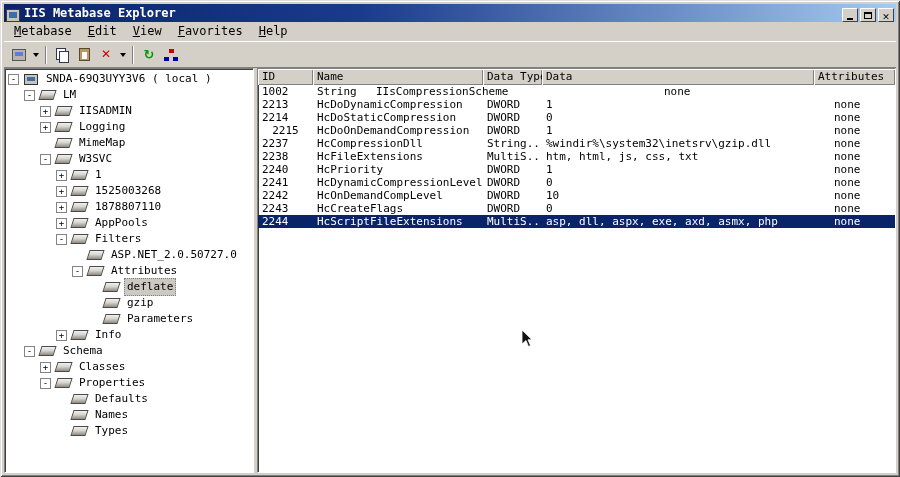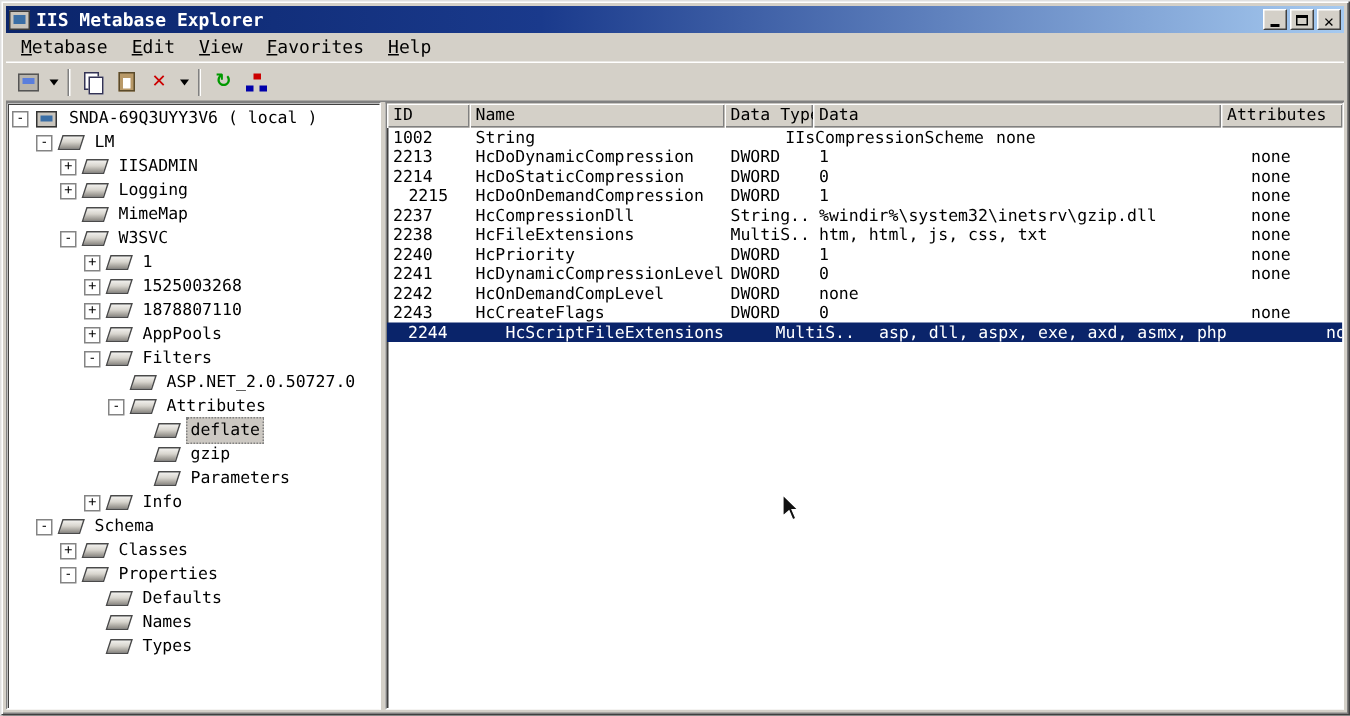--- a/index.html
+++ b/index.html
@@ -9,21 +9,21 @@
   .window {
     position:relative; width:900px; height:477px; background:#d4d0c8;
     box-shadow: inset 1px 1px 0 #dfdfdf, inset -1px -1px 0 #404040,
                 inset 2px 2px 0 #fff, inset -2px -2px 0 #808080;
     padding:4px; overflow:hidden;
   }
 
   
   .titlebar {
     height:18px; background:linear-gradient(90deg,#0a246a 0%,#1a3a8c 40%,#a6caf0 100%);
-    display:flex; align-items:center; padding:0 2px;
+    display:flex; align-items:flex-end; padding:0 2px;
   }
   .app-icon { width:14px; height:13px; background:#c8c4bc; border:1px solid #3a3a3a; position:relative; flex:none; }
   .app-icon::after { content:""; position:absolute; left:2px; top:2px; right:2px; bottom:3px; background:#3a6ea5; }
   .title-text { color:#fff; font:bold 12px/18px "DejaVu Sans Mono",monospace; margin-left:4px; flex:1;
                 white-space:nowrap; overflow:hidden; }
   .win-btn { width:16px; height:14px; background:#d4d0c8; border:1px solid; border-color:#fff #404040 #404040 #fff;
              display:flex; align-items:center; justify-content:center; margin-left:2px; padding:0; }
   .glyph-min { width:6px; height:2px; background:#000; margin-top:7px; }
   .glyph-max { width:8px; height:7px; border:1px solid #000; border-top-width:2px; }
   .glyph-close::before { content:"✕"; font:bold 9px/1 "DejaVu Sans",sans-serif; color:#000; }
@@ -76,21 +76,21 @@
   .tree-sel { background:#ccc8c2; border:1px dotted #808080; padding:0 2px; }
 
   
   .list-header { display:flex; background:#d4d0c8; flex:none; }
   .hcell { height:16px; font:11px/15px "DejaVu Sans Mono",monospace; padding:0 4px; white-space:nowrap; overflow:hidden;
            background:#d4d0c8; box-shadow: inset 1px 1px 0 #fff, inset -1px -1px 0 #808080; flex:none; }
   .list-body { flex:1; overflow:hidden; }
   .lrow { display:flex; height:13px; }
   .lcell { font:11px/13px "DejaVu Sans Mono",monospace; padding:0 4px; white-space:nowrap; overflow:hidden; flex:none; }
   .rowsel { background:#0a246a; }
-  .rowsel .lcell { color:#fff;margin-left:10px; }
+  .rowsel .lcell { color:#fff; }
 
   .cursor { position:absolute; left:521px; top:329px; pointer-events:none; }
   u { text-decoration:underline; }
 </style>
 </head>
 <body>
 
 <div class="window">
 
   <div class="titlebar">
@@ -268,21 +268,21 @@
           <div class="hcell" style="width: 55px;">ID</div>
           <div class="hcell" style="width: 170px;">Name</div>
           <div class="hcell" style="width: 59px;">Data Type</div>
           <div class="hcell" style="width: 272px;">Data</div>
           <div class="hcell" style="flex: 1 1 0%;">Attributes</div>
         </div>
       <div class="list-body">
           <div class="lrow">
             <div class="lcell" style="width: 55px;">1002</div>
             <div class="lcell" style="width: 59px;">String</div>
-            <div class="lcell" style="width: 288px; text-align: right;">IIsCompressionScheme</div>
+            <div class="lcell" style="width: 288px;">IIsCompressionScheme</div>
             <div class="lcell" style="flex: 1 1 0%;">none</div>
           </div>
           <div class="lrow">
             <div class="lcell" style="width: 55px;">2213</div>
             <div class="lcell" style="width: 170px;">HcDoDynamicCompression</div>
             <div class="lcell" style="width: 59px;">DWORD</div>
             <div class="lcell" style="width: 288px;">1</div>
             <div class="lcell" style="flex: 1 1 0%;">none</div>
           </div>
           <div class="lrow">
@@ -324,20 +324,21 @@
             <div class="lcell" style="width: 55px;">2241</div>
             <div class="lcell" style="width: 170px;">HcDynamicCompressionLevel</div>
             <div class="lcell" style="width: 59px;">DWORD</div>
             <div class="lcell" style="width: 288px;">0</div>
             <div class="lcell" style="flex: 1 1 0%;">none</div>
           </div>
           <div class="lrow">
             <div class="lcell" style="width: 55px;">2242</div>
             <div class="lcell" style="width: 170px;">HcOnDemandCompLevel</div>
             <div class="lcell" style="width: 59px;">DWORD</div>
+            <div class="lcell" style="width: 288px;">10</div>
             <div class="lcell" style="flex: 1 1 0%;">none</div>
           </div>
           <div class="lrow">
             <div class="lcell" style="width: 55px;">2243</div>
             <div class="lcell" style="width: 170px;">HcCreateFlags</div>
             <div class="lcell" style="width: 59px;">DWORD</div>
             <div class="lcell" style="width: 288px;">0</div>
             <div class="lcell" style="flex: 1 1 0%;">none</div>
           </div>
           <div class="lrow rowsel">

